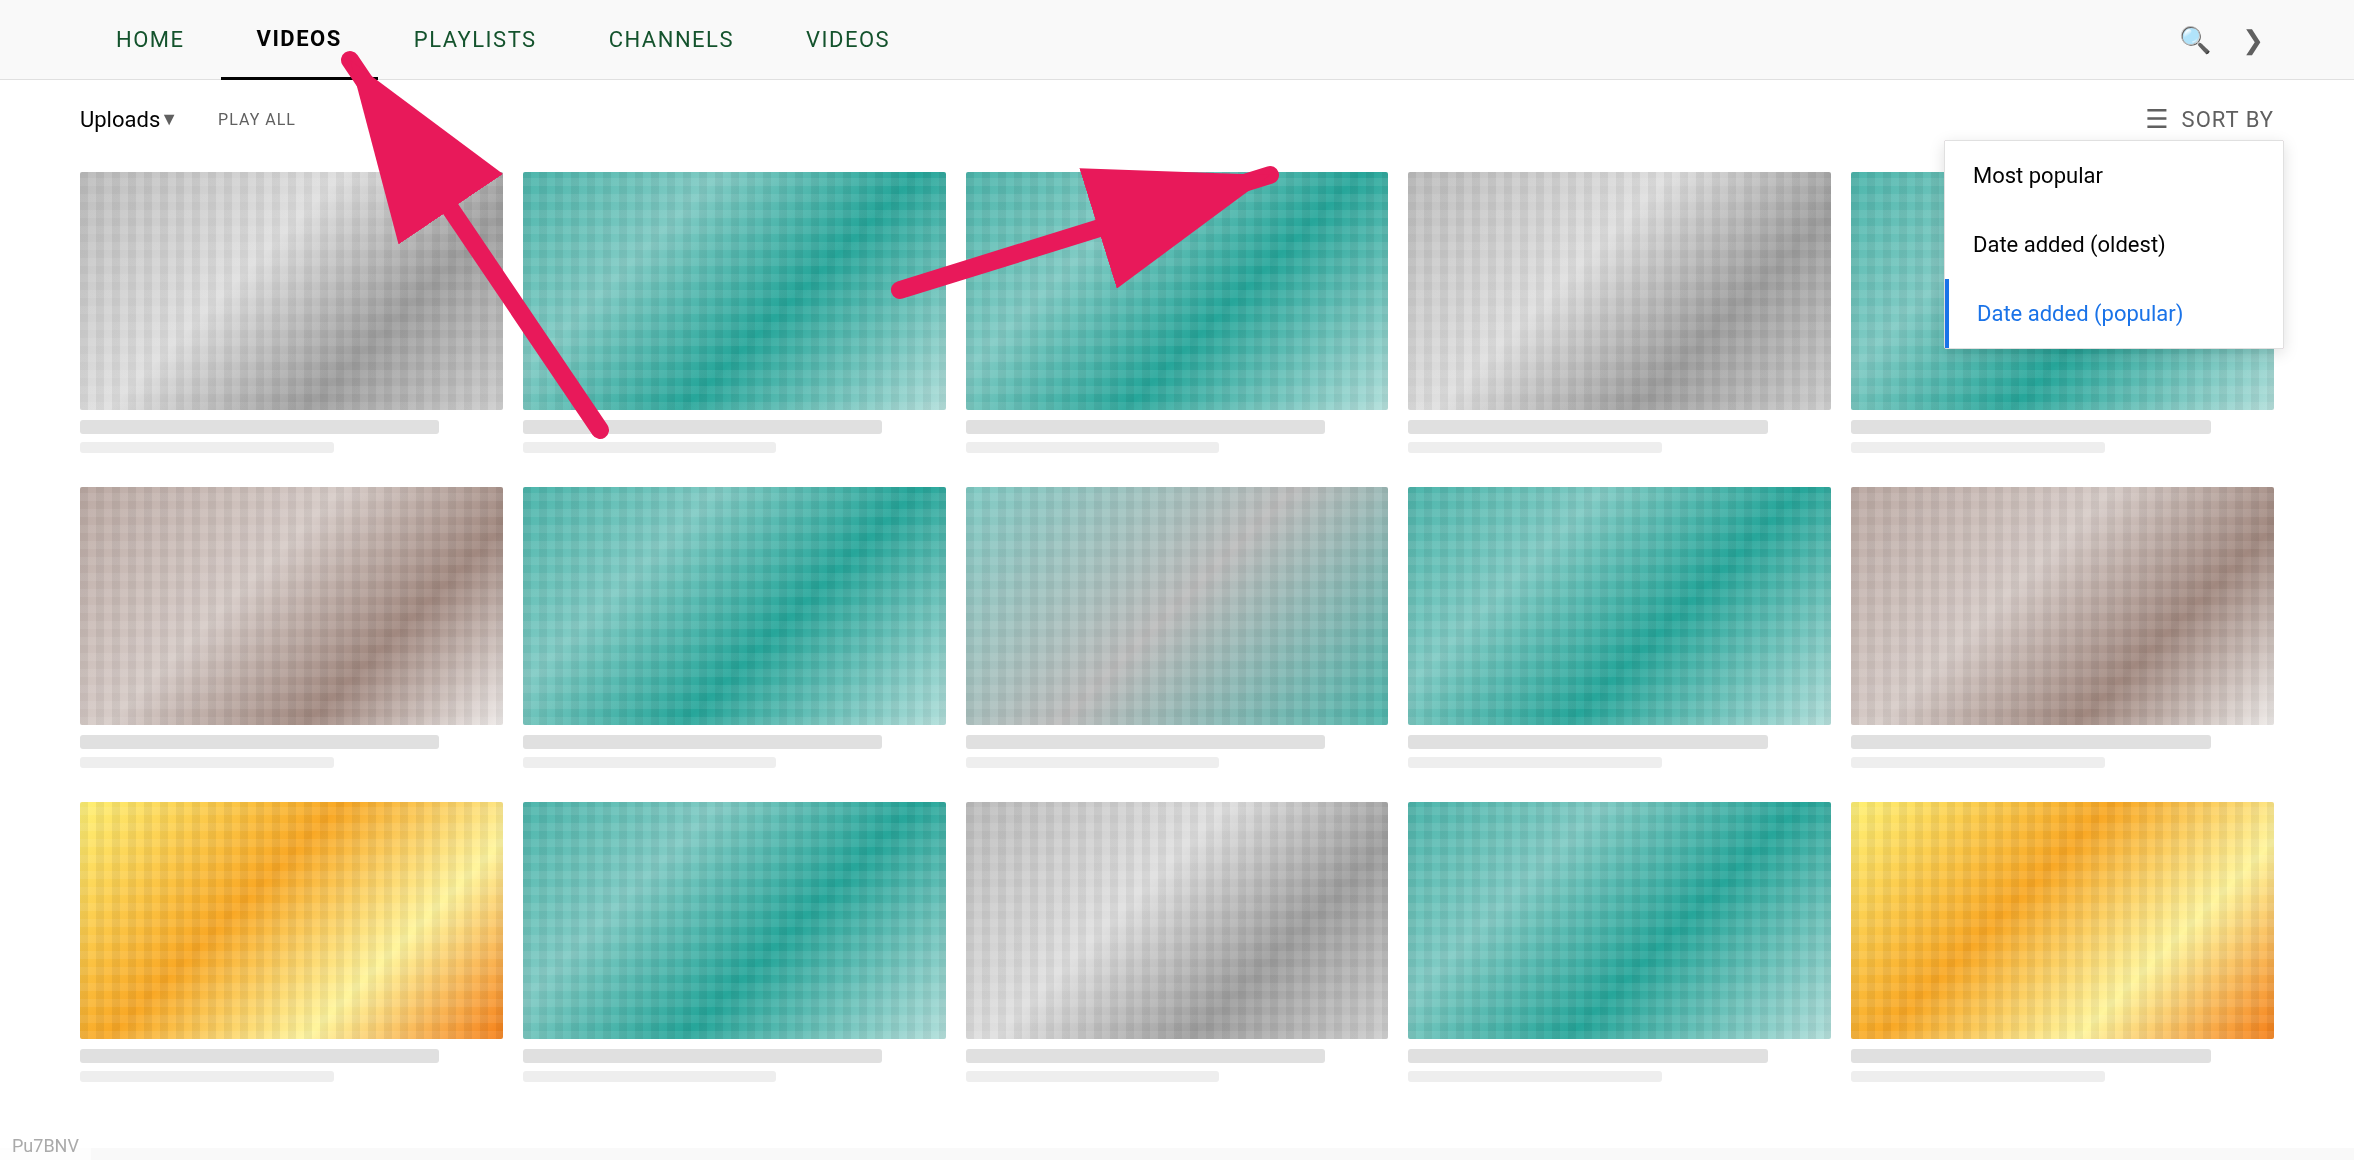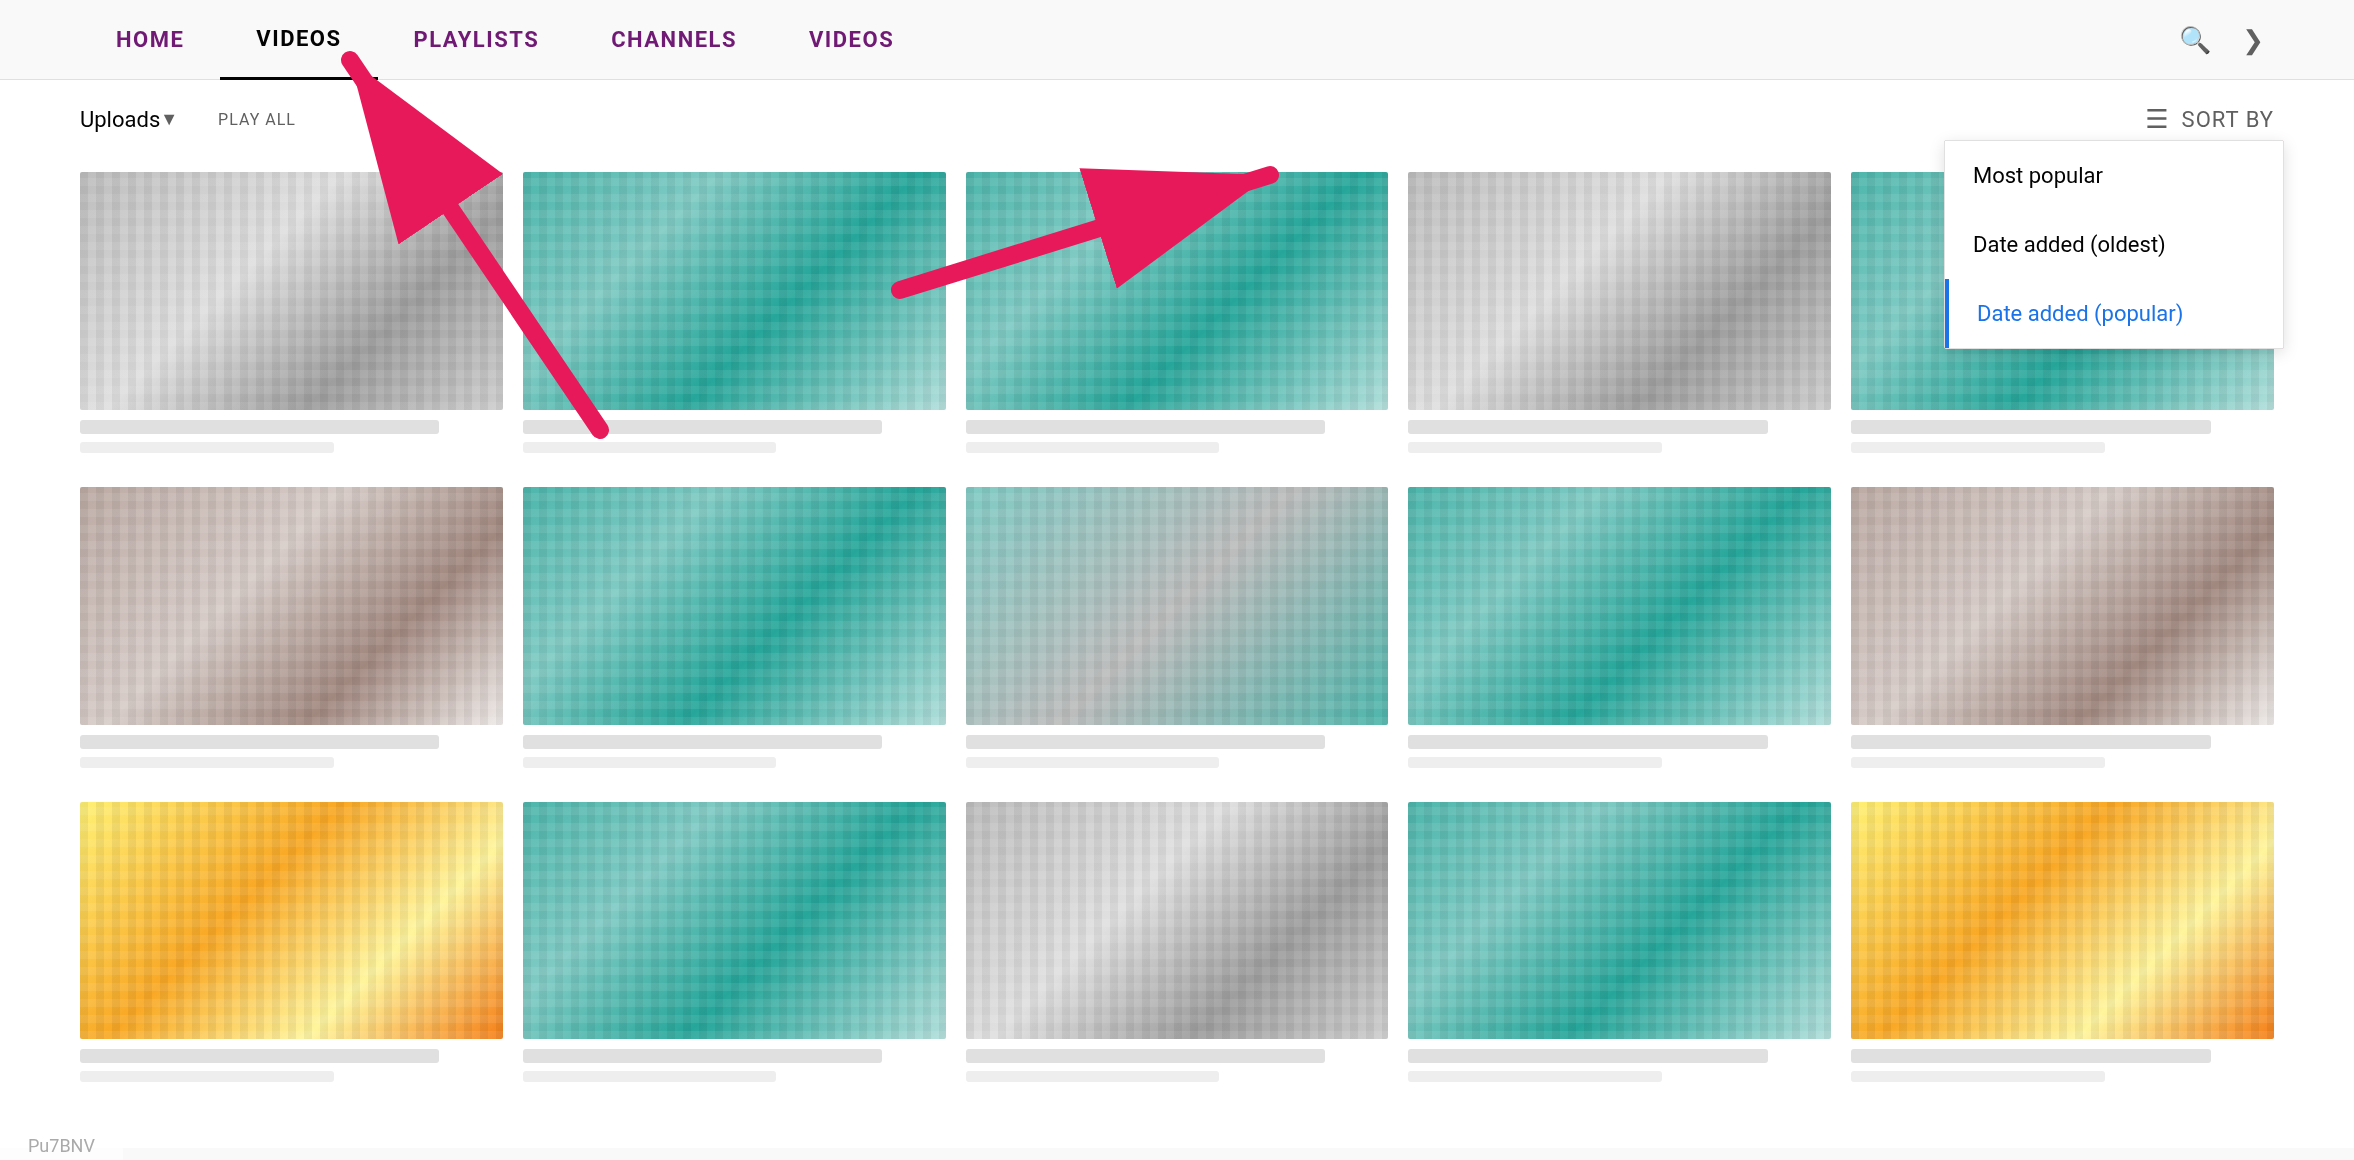--- a/index.html
+++ b/index.html
@@ -17,28 +17,28 @@
       align-items: center;
       background: #f9f9f9;
       border-bottom: 1px solid #e0e0e0;
       height: 80px;
       padding: 0 80px;
       position: relative;
     }
     .nav-item {
       font-size: 22px;
       letter-spacing: 1.5px;
-      color: #701a75;
+      color: #14532d;
       padding: 0 36px;
       height: 80px;
       display: flex;
       align-items: center;
       cursor: pointer;
       text-decoration: none;
-      font-weight: 700;
+      font-weight: 400;
     }
     .nav-item.active {
       color: #030303;
       font-weight: 700;
       border-bottom: 3px solid #030303;
       text-align: center;
     }
     .nav-spacer { flex: 1; }
     .nav-search {
       font-size: 26px;
@@ -210,21 +210,21 @@
       z-index: 200;
     }
 
     
     .watermark {
       position: fixed;
       bottom: 0;
       left: 0;
       font-size: 18px;
       color: #aaa;
-      padding: 4px 28px;
+      padding: 4px 12px;
       background: rgba(255,255,255,0.7);
       z-index: 300;
     }
   </style>
 </head>
 <body>
 
 <nav class="nav-bar">
   <a class="nav-item">HOME</a>
   <a class="nav-item active">VIDEOS</a>

